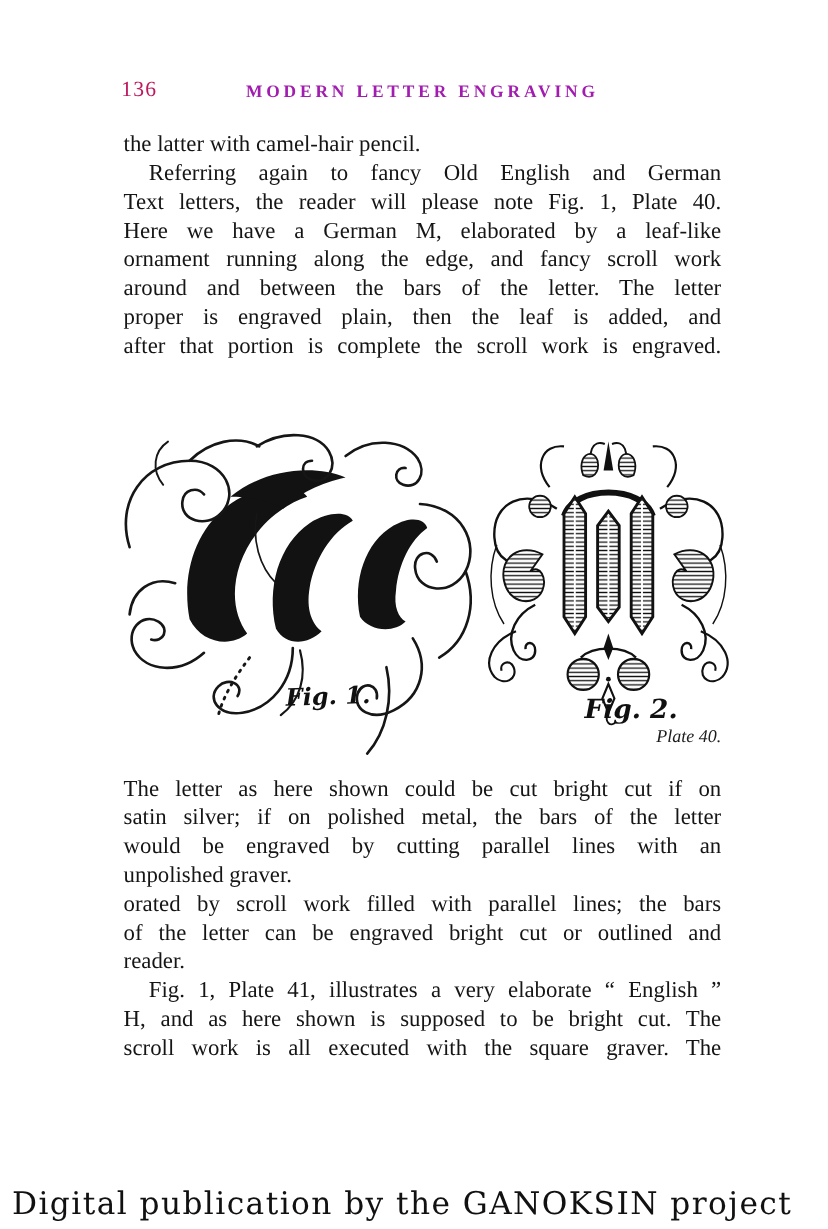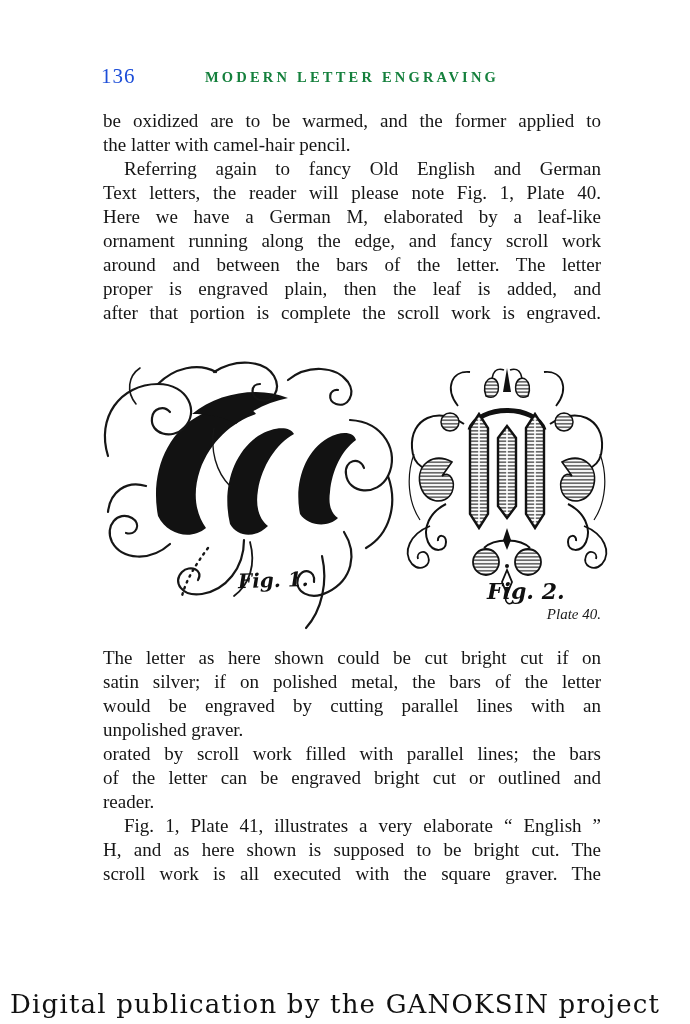--- a/index.html
+++ b/index.html
@@ -7,27 +7,27 @@
     position:relative;
     width:690px;height:1024px;
     background:#ffffff;
     color:#1a1a1a;
     font-family:"Liberation Serif", serif;
     overflow:hidden;
   }
   
   .folio{
     position:absolute;left:101px;top:64px;
-    font-size:21px;letter-spacing:1px;color:#1d4ed8;
+    font-size:18px;letter-spacing:1px;color:#be185d;
   }
   .running-head{
     position:absolute;left:103px;top:69px;width:498px;
     text-align:center;
     font-size:14.5px;font-weight:bold;letter-spacing:3.2px;
-    color:#15803d;
+    color:#a21caf;
   }
   
   .textblock{
     position:absolute;left:103px;width:498px;
     font-size:19px;line-height:24px;color:#151515;
   }
   #block-top{top:109px;}
   #block-bottom{top:646px;}
   .line{text-align:justify;text-align-last:justify;}
   .line.para-end{text-align-last:left;}
@@ -61,21 +61,20 @@
 </head>
 <body>
 
 <div class="page">
 
   <div class="folio">136</div>
   <div class="running-head">MODERN LETTER ENGRAVING</div>
 
   <div class="textblock" id="block-top">
     <div>
-      <div class="line">be oxidized are to be warmed, and the former applied to</div>
       <div class="line para-end">the latter with camel-hair pencil.</div>
     </div>
     <div>
       <div class="line ind">Referring again to fancy Old English and German</div>
       <div class="line">Text letters, the reader will please note Fig. 1, Plate 40.</div>
       <div class="line">Here we have a German M, elaborated by a leaf-like</div>
       <div class="line">ornament running along the edge, and fancy scroll work</div>
       <div class="line">around and between the bars of the letter. The letter</div>
       <div class="line">proper is engraved plain, then the leaf is added, and</div>
       <div class="line">after that portion is complete the scroll work is engraved.</div>

